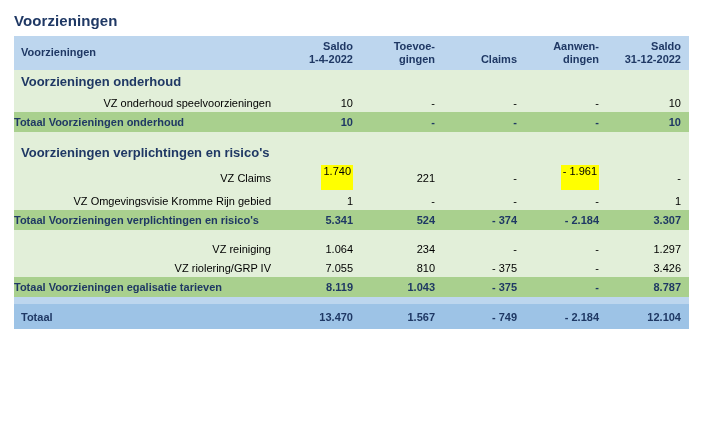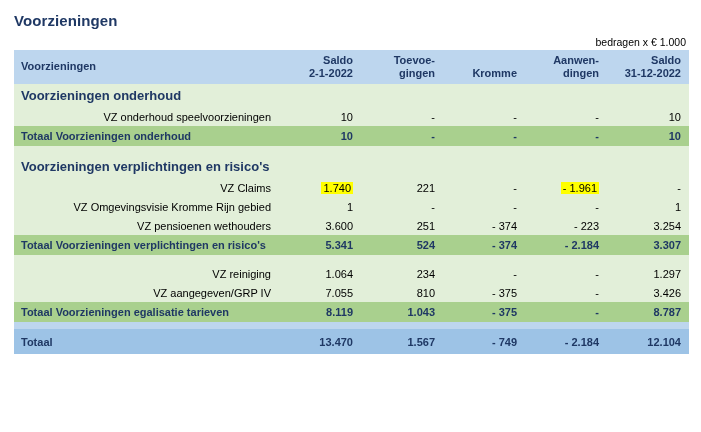--- a/index.html
+++ b/index.html
@@ -104,21 +104,21 @@
     background: #a9d08e;
     color: #1f3864;
     font-weight: bold;
     font-size: 11px;
     height: 18px;
     padding: 1px 8px 1px 6px;
     text-align: right;
   }
   tr.total td.lbl {
     text-align: left;
-    padding-left: 7px;
+    padding-left: 0;
   }
   
   tr.grand td {
     background: #9dc3e6;
     color: #1f3864;
     font-weight: bold;
     font-size: 11px;
     height: 21px;
     padding: 2px 8px 2px 6px;
     text-align: right;
@@ -126,58 +126,57 @@
   tr.grand td.lbl {
     text-align: left;
     padding-left: 7px;
   }
   tr.gap td {
     background: #bdd6ee;
     height: 7px;
   }
   .hl {
     background: #ffff00;
-    padding: 0 2px 0 2px;
+    padding: 0 2px 13px 2px;
     display: inline-block;
   }
 </style>
 </head>
 <body>
 
 <div class="page">
 
   <div class="doc-title">Voorzieningen</div>
 
 
-  <div class="units">bedragen x € 1.000</div>
 
   <table class="fin">
     <colgroup>
       <col class="c-label">
       <col class="c-num">
       <col class="c-num">
       <col class="c-num">
       <col class="c-num">
       <col class="c-num">
     </colgroup>
     <thead>
       <tr class="head">
         <th class="lbl">
           <span>Voorzieningen</span>
         </th>
         <th>
           <div>Saldo</div>
-          <div>2-1-2022</div>
+          <div>1-4-2022</div>
         </th>
         <th>
           <div>Toevoe-</div>
           <div>gingen</div>
         </th>
         <th>
-          <div>Kromme</div>
+          <div>Claims</div>
         </th>
         <th>
           <div>Aanwen-</div>
           <div>dingen</div>
         </th>
         <th>
           <div>Saldo</div>
           <div>31-12-2022</div>
         </th>
       </tr>
@@ -219,28 +218,20 @@
         <td><span class="hl">- 1.961</span></td>
         <td>-</td>
       </tr>
       <tr class="data">
         <td class="lbl">VZ Omgevingsvisie Kromme Rijn gebied</td>
         <td>1</td>
         <td>-</td>
         <td>-</td>
         <td>-</td>
         <td>1</td>
-      </tr>
-      <tr class="data">
-        <td class="lbl">VZ pensioenen wethouders</td>
-        <td>3.600</td>
-        <td>251</td>
-        <td>- 374</td>
-        <td>- 223</td>
-        <td>3.254</td>
       </tr>
       <tr class="total">
         <td class="lbl">Totaal Voorzieningen verplichtingen en risico's</td>
         <td>5.341</td>
         <td>524</td>
         <td>- 374</td>
         <td>- 2.184</td>
         <td>3.307</td>
       </tr>
 
@@ -250,21 +241,21 @@
 
       <tr class="data">
         <td class="lbl">VZ reiniging</td>
         <td>1.064</td>
         <td>234</td>
         <td>-</td>
         <td>-</td>
         <td>1.297</td>
       </tr>
       <tr class="data">
-        <td class="lbl">VZ aangegeven/GRP IV</td>
+        <td class="lbl">VZ riolering/GRP IV</td>
         <td>7.055</td>
         <td>810</td>
         <td>- 375</td>
         <td>-</td>
         <td>3.426</td>
       </tr>
       <tr class="total">
         <td class="lbl">Totaal Voorzieningen egalisatie tarieven</td>
         <td>8.119</td>
         <td>1.043</td>

